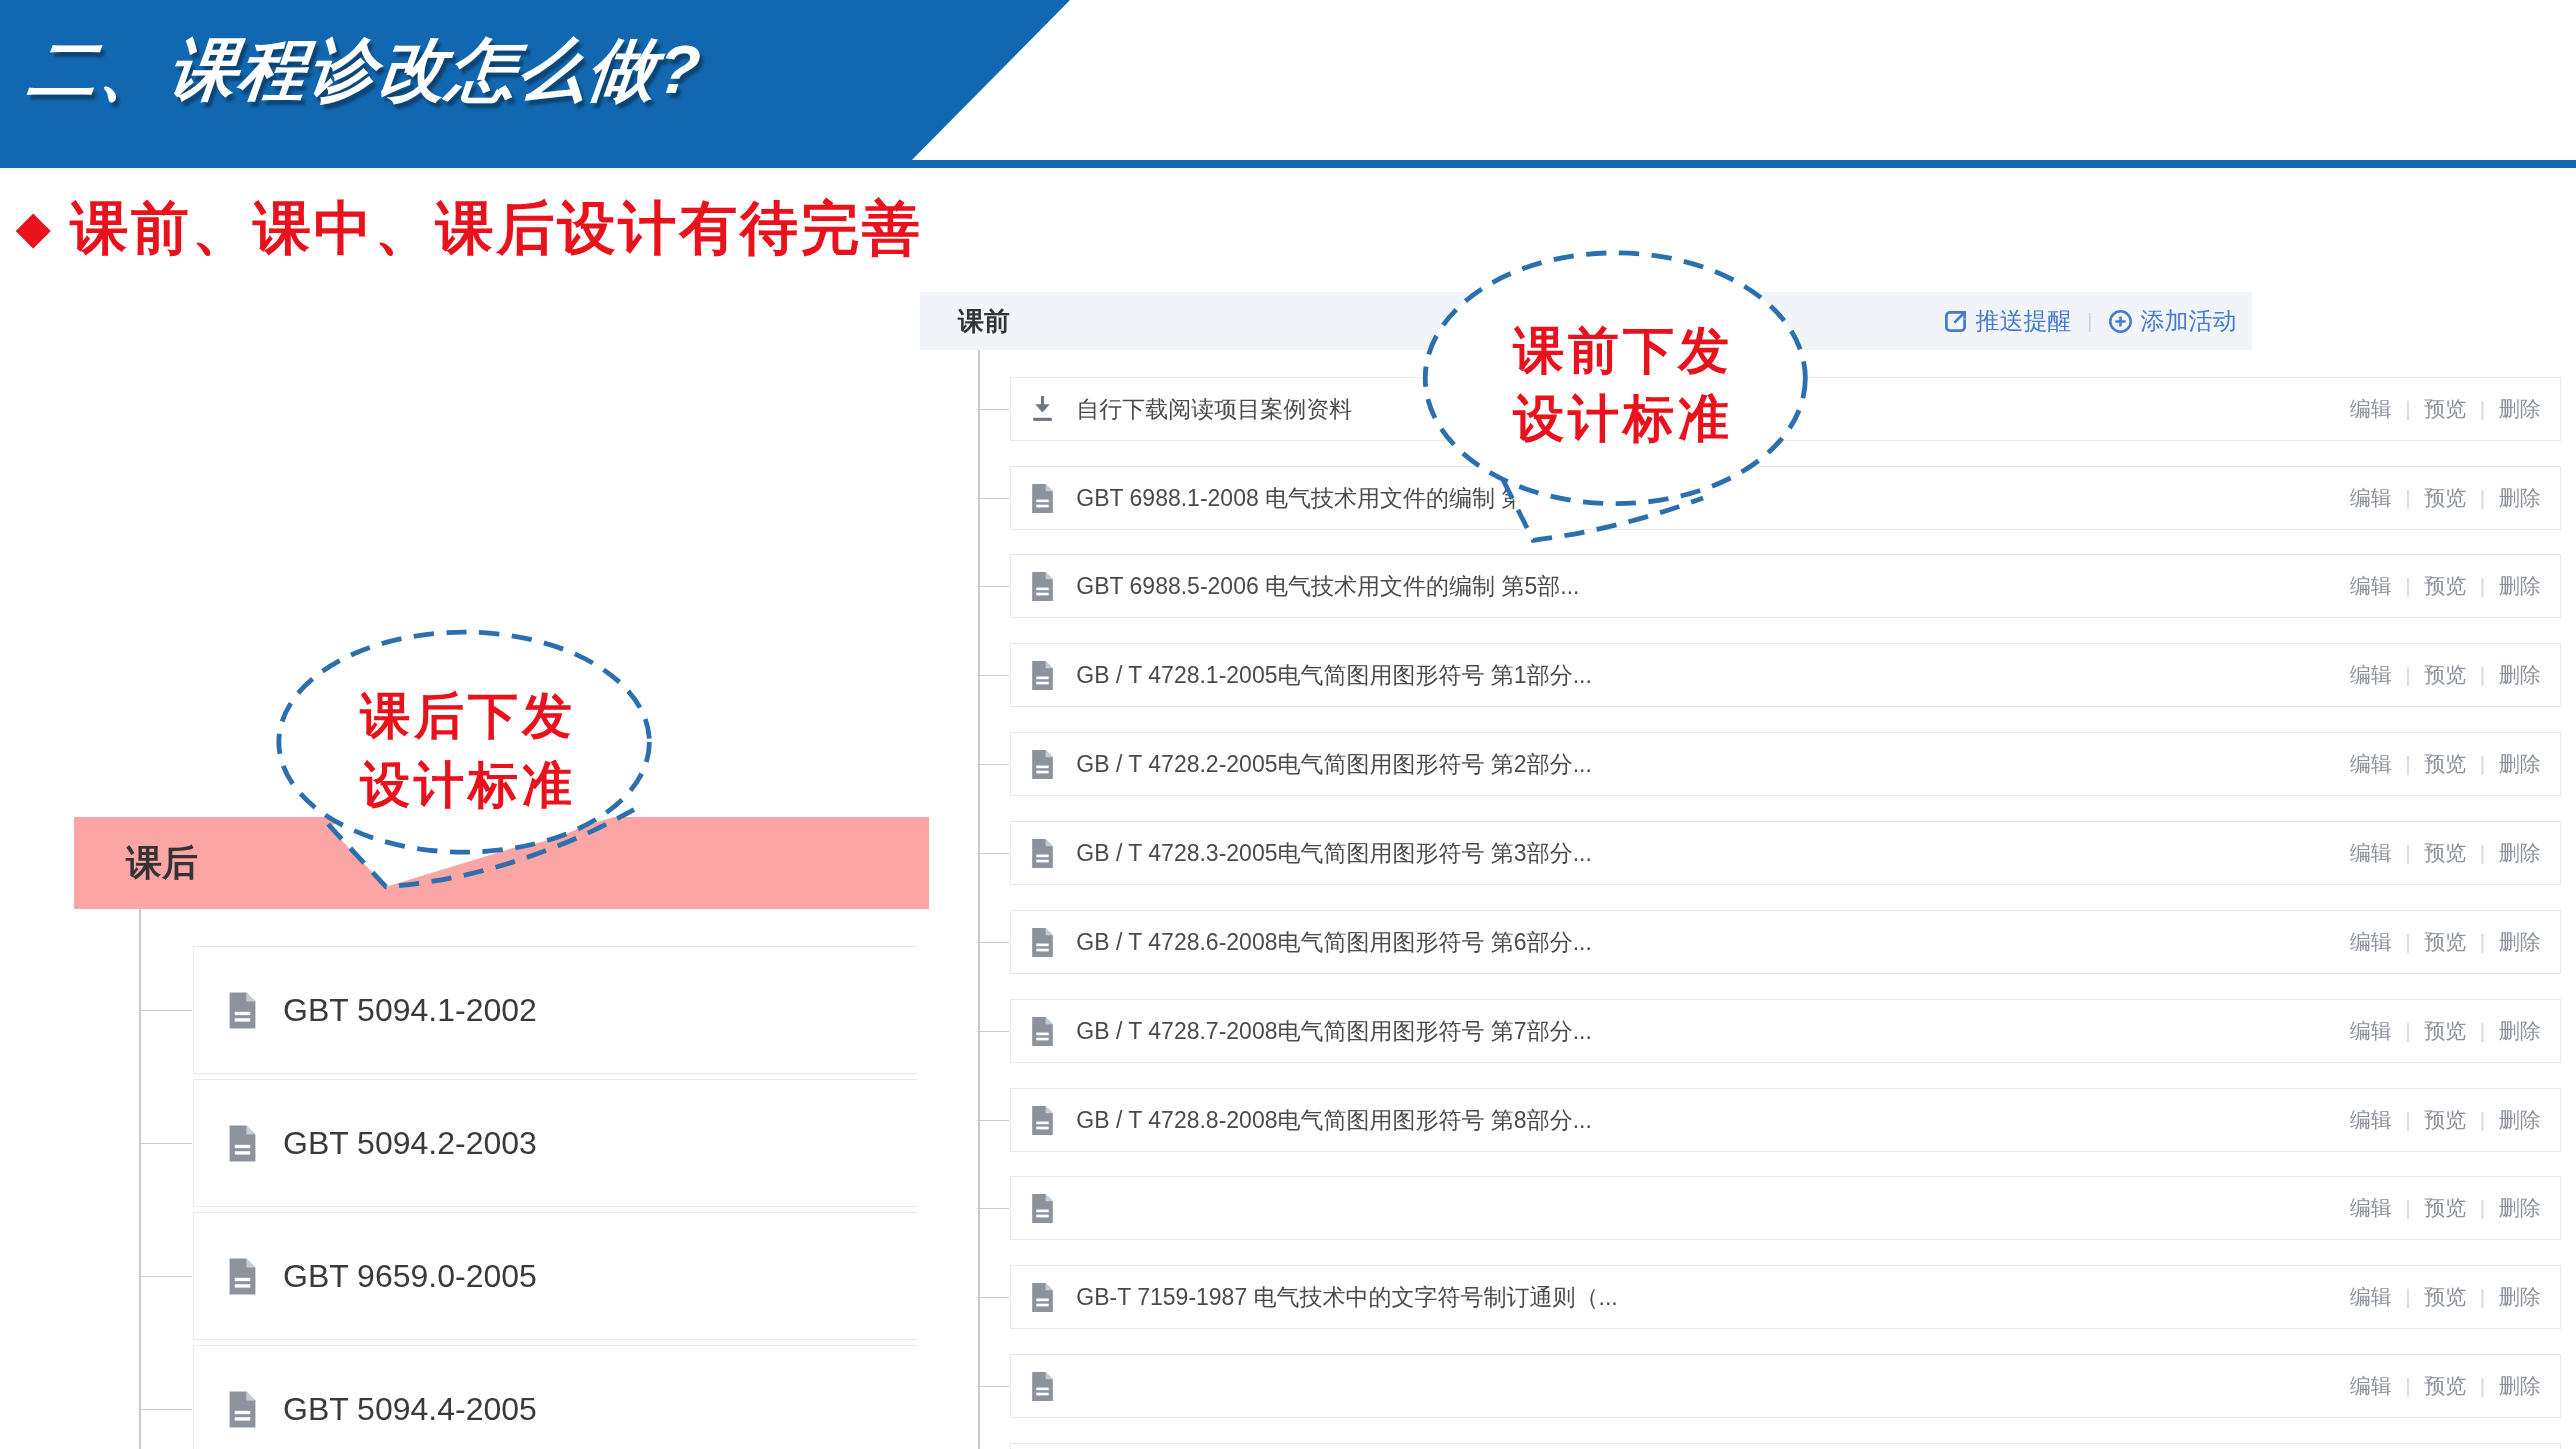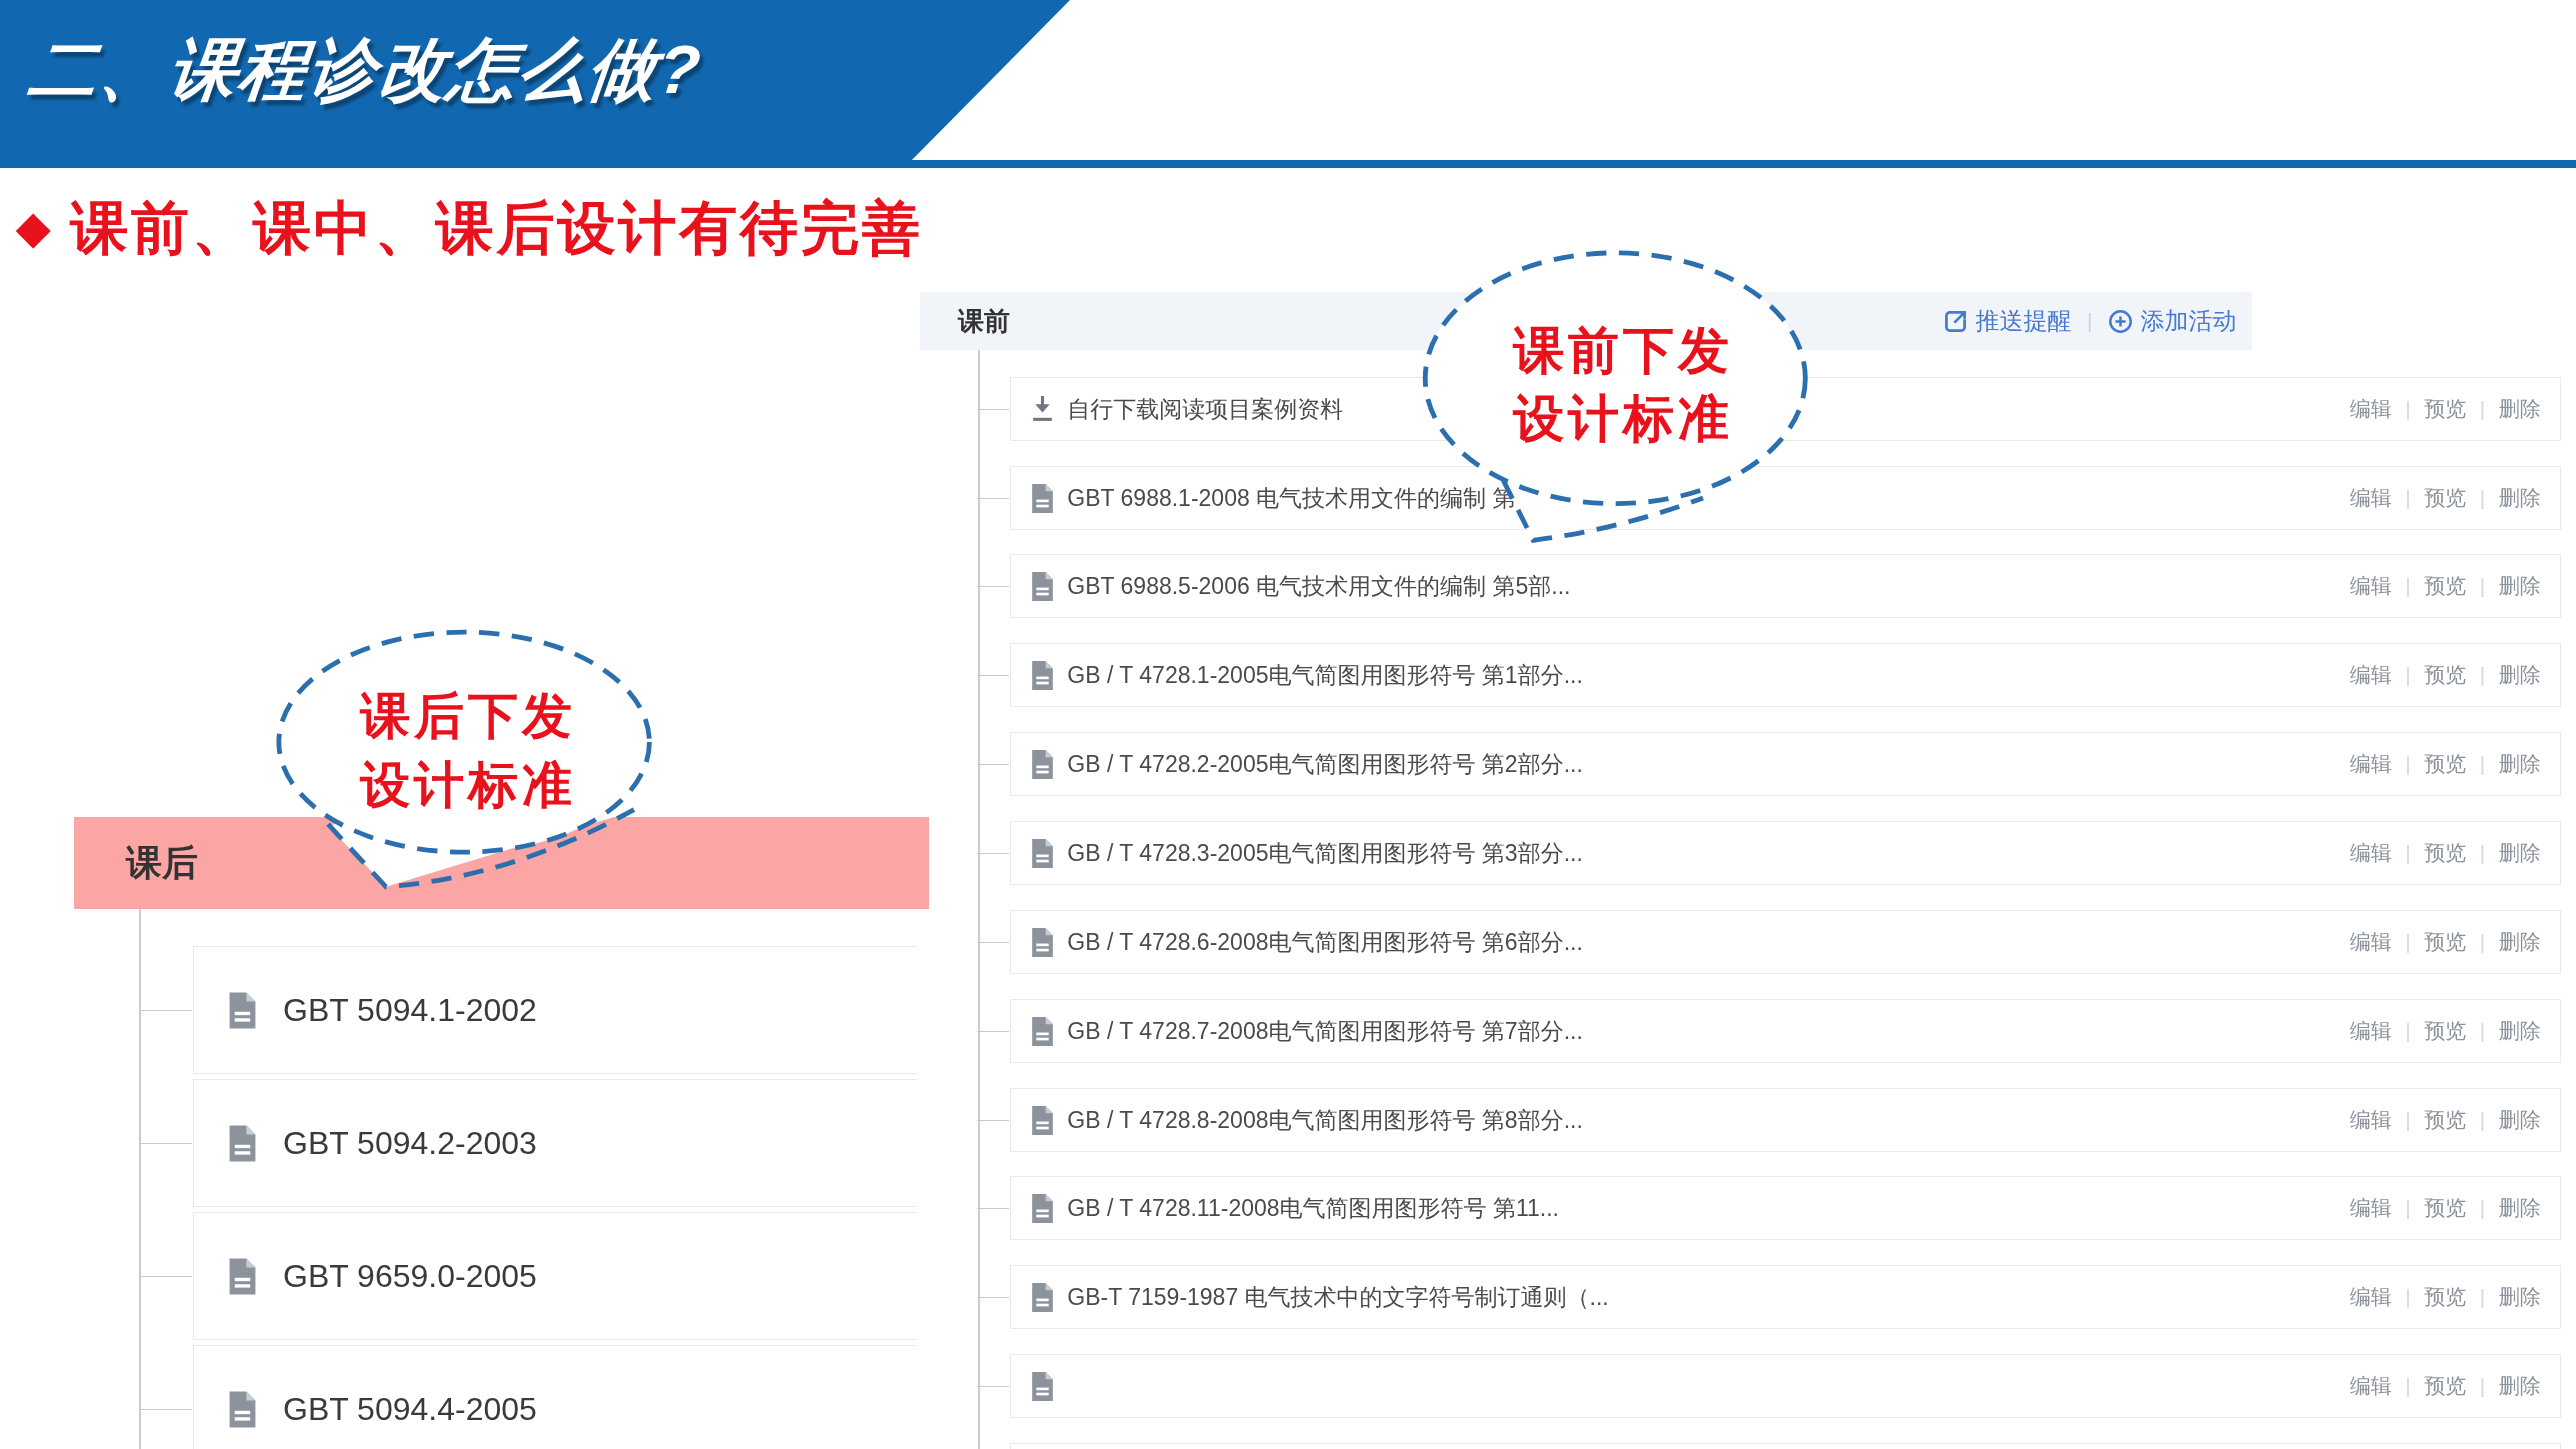--- a/index.html
+++ b/index.html
@@ -31,21 +31,21 @@
 
   
   .vline{position:absolute;width:1.9px;background:#cbcbcb;}
   .vline-pre{left:978px;top:350px;height:1100px;}
   .vline-post{left:139px;top:909px;height:541px;}
 
   
   .prow{position:absolute;left:1010px;width:1551px;height:64px;background:#fff;border:1.9px solid #e7e9ec;
         box-sizing:border-box;display:flex;align-items:center;padding:0 19.3px;}
   .prow::before{content:"";position:absolute;left:-34px;top:50%;width:32px;border-top:1.9px solid #cbcbcb;}
-  .rtitle{font-size:23px;color:#4a4a4a;margin-left:12px;white-space:nowrap;overflow:hidden;}
+  .rtitle{font-size:23px;color:#4a4a4a;margin-left:21px;white-space:nowrap;overflow:hidden;}
   .racts{position:absolute;right:19.3px;top:0;height:100%;display:flex;align-items:center;gap:13.5px;font-size:21px;}
   .racts .act{color:#8b919a;text-decoration:none;cursor:pointer;}
   .racts .asep{color:#d4d7db;}
 
   
   .qrow{position:absolute;left:193px;width:724px;height:128px;background:#fff;border:1.9px solid #e7e9ec;border-right:none;
         box-sizing:border-box;display:flex;align-items:center;padding:0 0 0 33px;}
   .qrow::before{content:"";position:absolute;left:-55px;top:50%;width:53px;border-top:1.9px solid #cbcbcb;}
   .qtitle{font-size:32px;color:#3a3a3a;margin-left:25px;white-space:nowrap;}
 
@@ -251,21 +251,20 @@
     </span>
   </div>
 
   <div class="prow" style="top:1176px">
     <svg class="fic" viewBox="0 0 24 30">
         <path d="M2 1h13l7 7v21H2z" fill="#8d939c"></path>
         <path d="M15 1l7 7h-7z" fill="#c6ccd4"></path>
         <rect x="6" y="16" width="12" height="2.6" fill="#fff"></rect>
         <rect x="6" y="21" width="12" height="2.6" fill="#fff"></rect>
       </svg>
-    <span class="rtitle">GB / T 4728.11-2008电气简图用图形符号 第11...</span>
     <span class="racts">
       <a class="act">编辑</a>
         <span class="asep">|</span>
         <a class="act">预览</a>
         <span class="asep">|</span>
         <a class="act">删除</a>
     </span>
   </div>
 
   <div class="prow" style="top:1265px">

